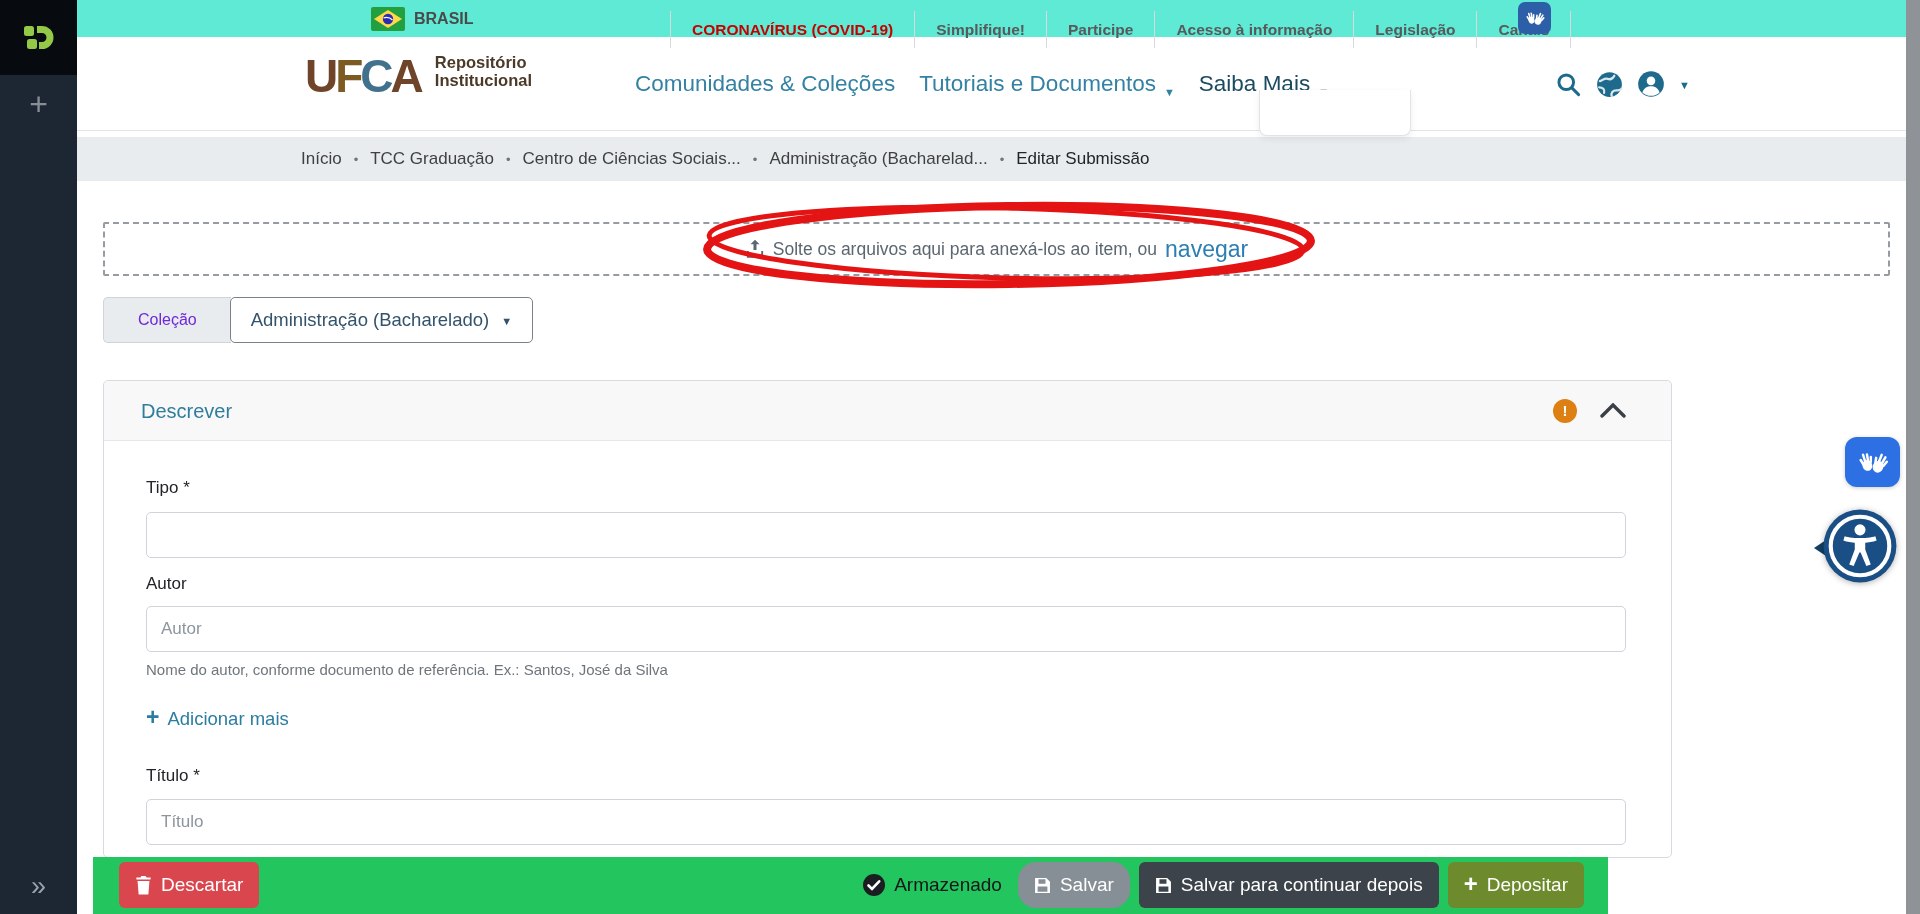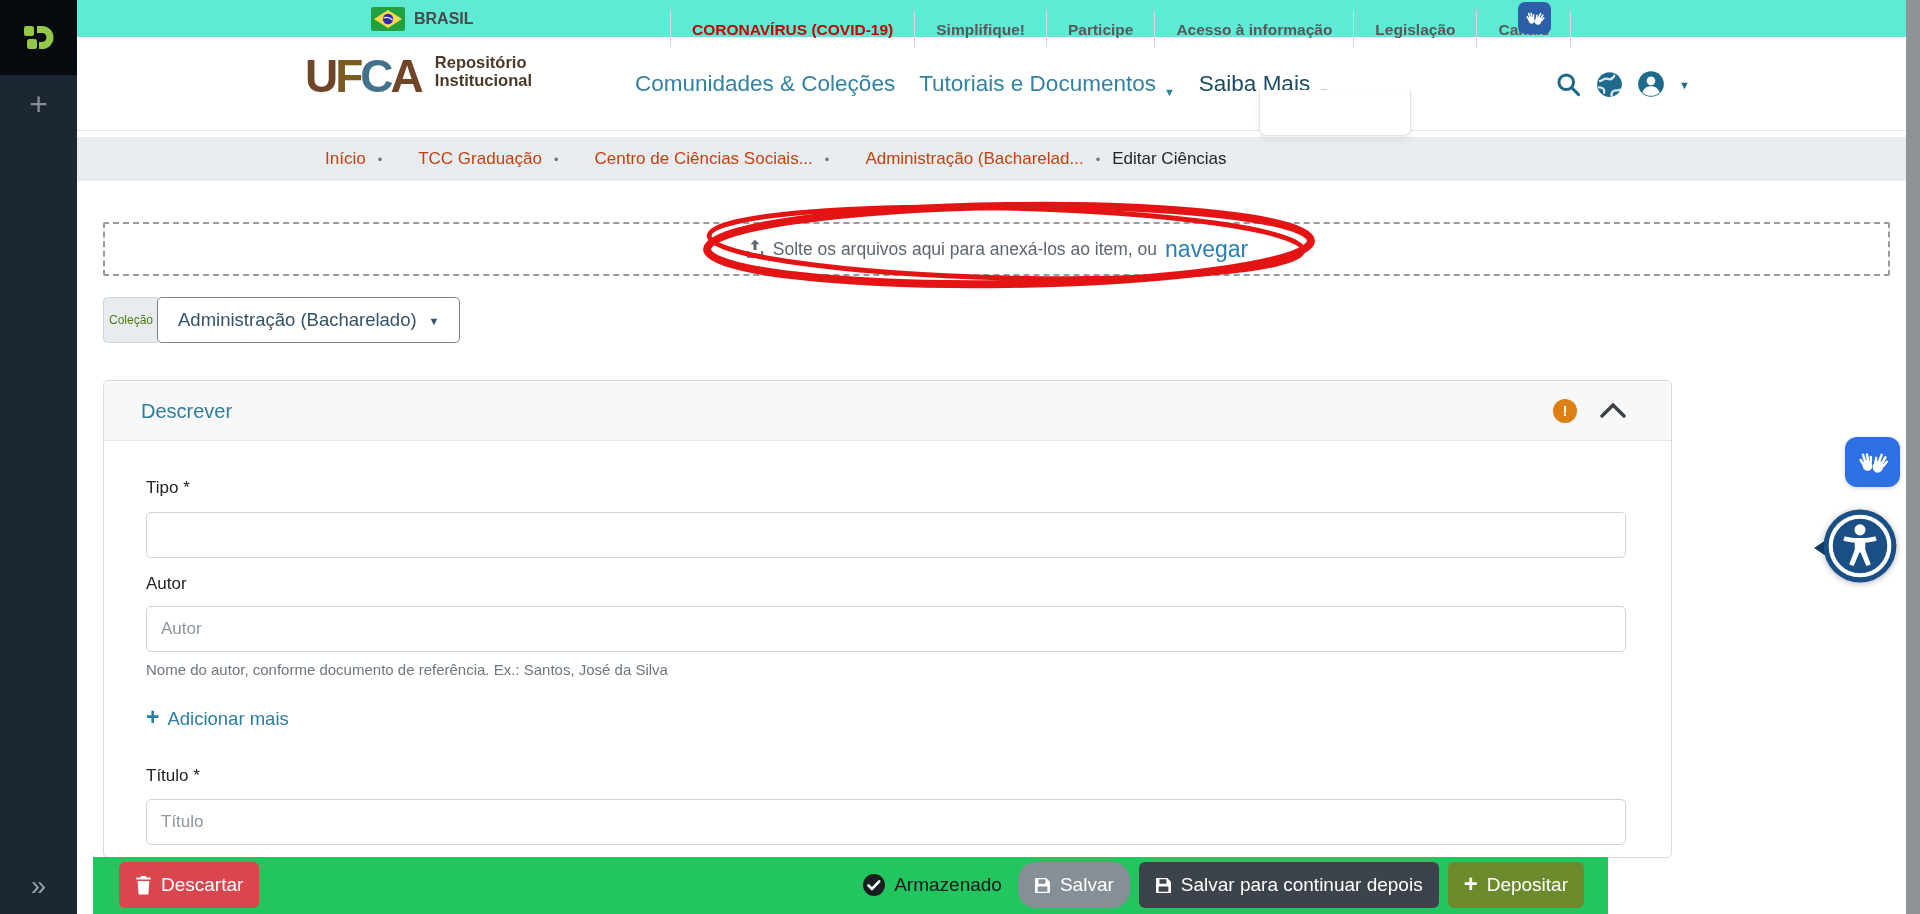--- a/index.html
+++ b/index.html
@@ -30,33 +30,33 @@
   .main-nav { position:absolute; left:558px; top:0; height:94px; display:flex; align-items:center; gap:24px; }
   .nav-item { font-size:22.5px; color:#3381a3; text-decoration:none; cursor:pointer; white-space:nowrap; display:flex; align-items:flex-end; gap:8px; }
   .nav-item.dark { color:#1c4b60; }
   .caret { font-size:11px; position:relative; top:1px; }
   .header-icons { position:absolute; left:1478px; top:0; height:94px; display:flex; align-items:center; gap:14px; }
   .hicon { cursor:pointer; display:flex; align-items:center; }
   .nav-dropdown-panel { position:absolute; left:1259px; top:90px; width:152px; height:46px; background:#fff; border:1px solid #e3e3e3; border-top:none; border-radius:0 0 8px 8px; box-shadow:0 3px 7px rgba(0,0,0,.07); z-index:4; }
 
   
   .breadcrumb { position:absolute; left:77px; top:137px; width:1829px; height:44px; background:#e9ecef; display:flex; align-items:center; gap:12px; padding-left:224px; font-size:17px; z-index:1; }
-  .bc-link { color:#c2410c; text-decoration:none; cursor:pointer; white-space:nowrap;margin-left:24px; }
+  .bc-link { color:#404040; text-decoration:none; cursor:pointer; white-space:nowrap; }
   .bc-current { color:#212529; white-space:nowrap; }
   .bc-sep { color:#6c757d; font-size:13px; }
 
   
   .dropzone { position:absolute; left:103px; top:222px; width:1787px; height:54px; border:2px dashed #959ba1; border-radius:2px; display:flex; align-items:center; justify-content:center; gap:8px; background:#fff; }
   .dz-text { font-size:17.5px; color:#5c6670; }
   .dz-link { font-size:23px; color:#2d7eb3; text-decoration:none; cursor:pointer; }
   .annotation { position:absolute; left:698px; top:198px; width:622px; height:94px; z-index:5; pointer-events:none; }
 
   
   .collection { position:absolute; left:103px; top:297px; display:flex; height:46px; }
-  .col-label { background:#e9ecef; border:1px solid #ced4da; border-right:none; border-radius:5px 0 0 5px; padding:0 5px; display:flex; align-items:center; font-size:12px; color:#4d7c0f; }
+  .col-label { background:#e9ecef; border:1px solid #ced4da; border-right:none; border-radius:5px 0 0 5px; padding:0 34px; display:flex; align-items:center; font-size:16px; color:#6d28d9; }
   .col-btn { background:#fff; border:1px solid #79828c; border-radius:5px; margin-left:-1px; padding:0 20px; display:flex; align-items:center; gap:12px; font-size:18.5px; color:#33536b; cursor:pointer; font-family:inherit; }
 
   
   .card { position:absolute; left:103px; top:356px; width:1569px; height:478px; background:#fff; border:1px solid #d7dbdf; border-radius:5px;margin-top:24px; }
   .card-header { position:relative; height:60px; background:#f8f8f9; border-bottom:1px solid #e5e8ea; border-radius:5px 5px 0 0; }
   .card-title { position:absolute; left:37px; top:0; line-height:60px; font-size:20px; color:#2e7d9c; cursor:pointer; }
   .warn-badge { position:absolute; right:94px; top:18px; width:24px; height:24px; border-radius:50%; background:#dd8013; color:#fff; font-weight:700; font-size:15px; text-align:center; line-height:24px; }
   .collapse-chevron { position:absolute; right:45px; top:22px; cursor:pointer; }
   .f-label { position:absolute; left:42px; font-size:17px; color:#212529; }
   .f-input { position:absolute; left:42px; width:calc(100% - 87px); height:46px; border:1px solid #ced4da; border-radius:5px; padding:0 14px; font-size:17px; color:#212529; font-family:inherit; background:#fff; }
@@ -192,21 +192,21 @@
 
   <nav class="breadcrumb">
     <a class="bc-link">Início</a>
     <span class="bc-sep">•</span>
     <a class="bc-link">TCC Graduação</a>
     <span class="bc-sep">•</span>
     <a class="bc-link">Centro de Ciências Sociais...</a>
     <span class="bc-sep">•</span>
     <a class="bc-link">Administração (Bacharelad...</a>
     <span class="bc-sep">•</span>
-    <span class="bc-current">Editar Ciências</span>
+    <span class="bc-current">Editar Submissão</span>
   </nav>
 
   <div class="dropzone">
     <svg width="20" height="20" viewBox="0 0 16 16" fill="#5c6670">
       <path d="M8 .5l3.6 3.7H9.2v4.6H6.8V4.2H4.4z"></path>
       <path d="M1.5 9.5H3v4h10v-4h1.5V15h-13z"></path>
     </svg>
     <span class="dz-text">Solte os arquivos aqui para anexá-los ao item, ou</span>
     <a class="dz-link">navegar</a>
   </div>

